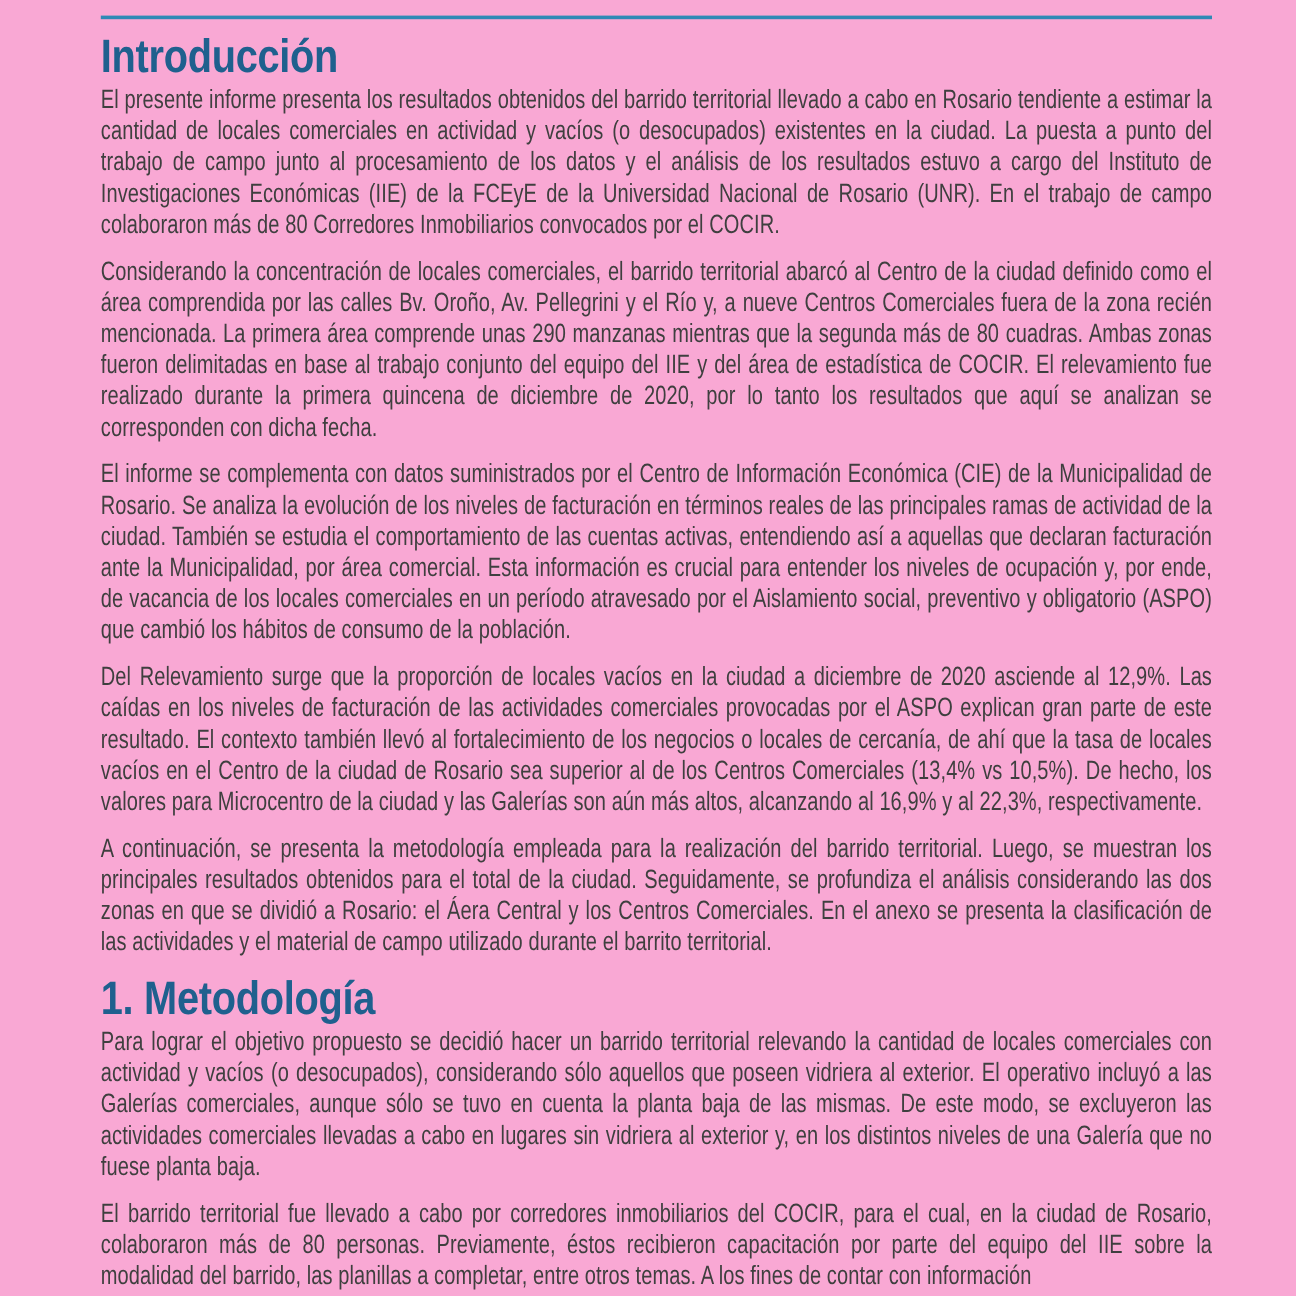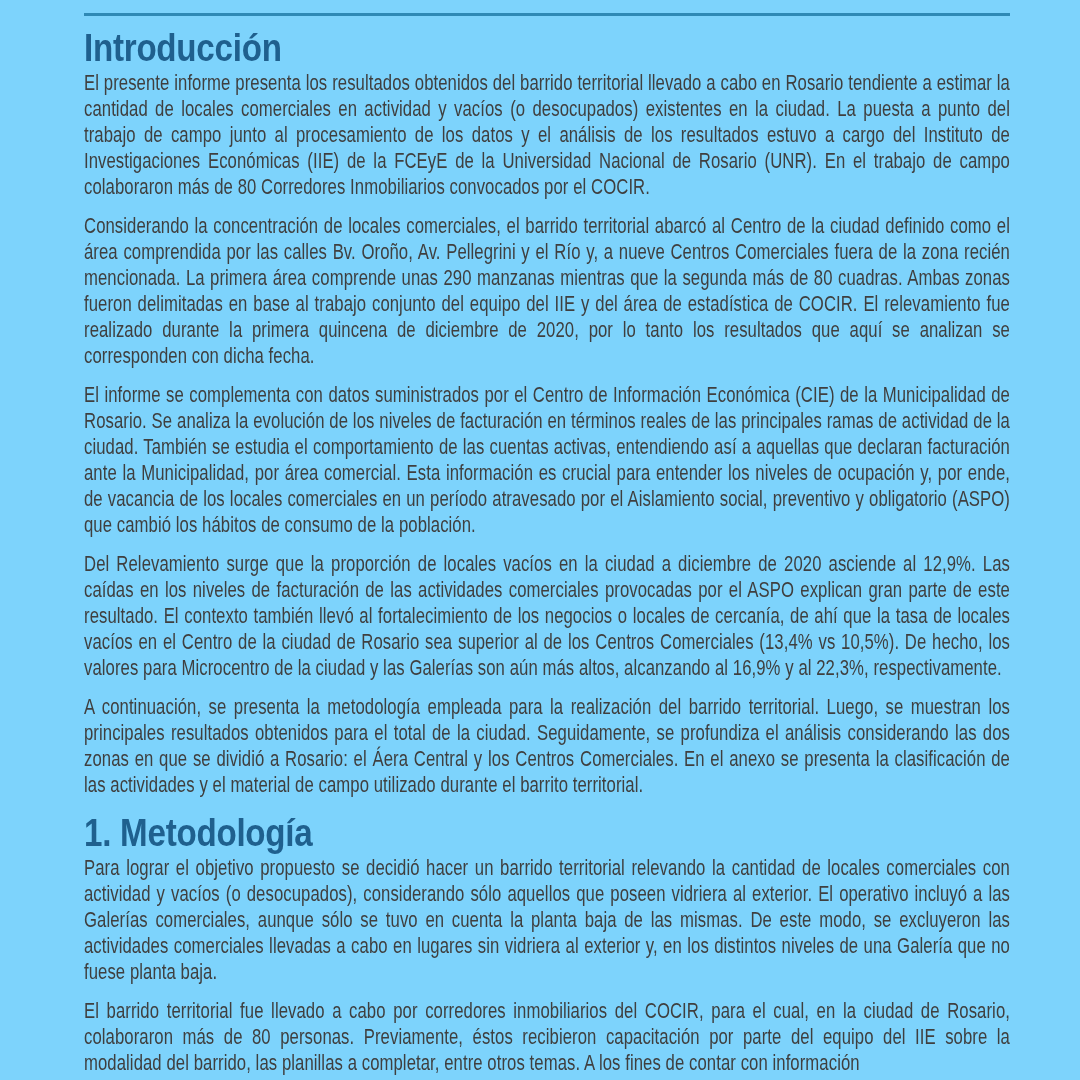--- a/index.html
+++ b/index.html
@@ -2,21 +2,21 @@
 <html lang="es" style="--accent: #1f608e; --rule: #2f89b5; --bodytext: #3f3f3f;"><head>
 <meta charset="utf-8">
 <style>
   html,body{margin:0;padding:0}
   body{
     width:1080px;height:1080px;overflow:hidden;background:#ffffff;
     font-family:"Liberation Sans",sans-serif;
   }
   .page{
     position:relative;width:1080px;height:1080px;box-sizing:border-box;
-    padding:0 70px 0 84px;background:#7dd3fc;overflow:hidden;
+    padding:0 70px 0 84px;background:#f9a8d4;overflow:hidden;
   }
   .top-rule{
     width:926px;height:0;border-top:3px solid var(--rule,#2f89b5);
     margin-top:13px;
   }
   .heading{
     font-size:39px;line-height:44px;font-weight:bold;
     color:var(--accent,#1f608e);
     width:1090px;transform:scaleX(0.85);transform-origin:0 50%;
     letter-spacing:-0.3px;

